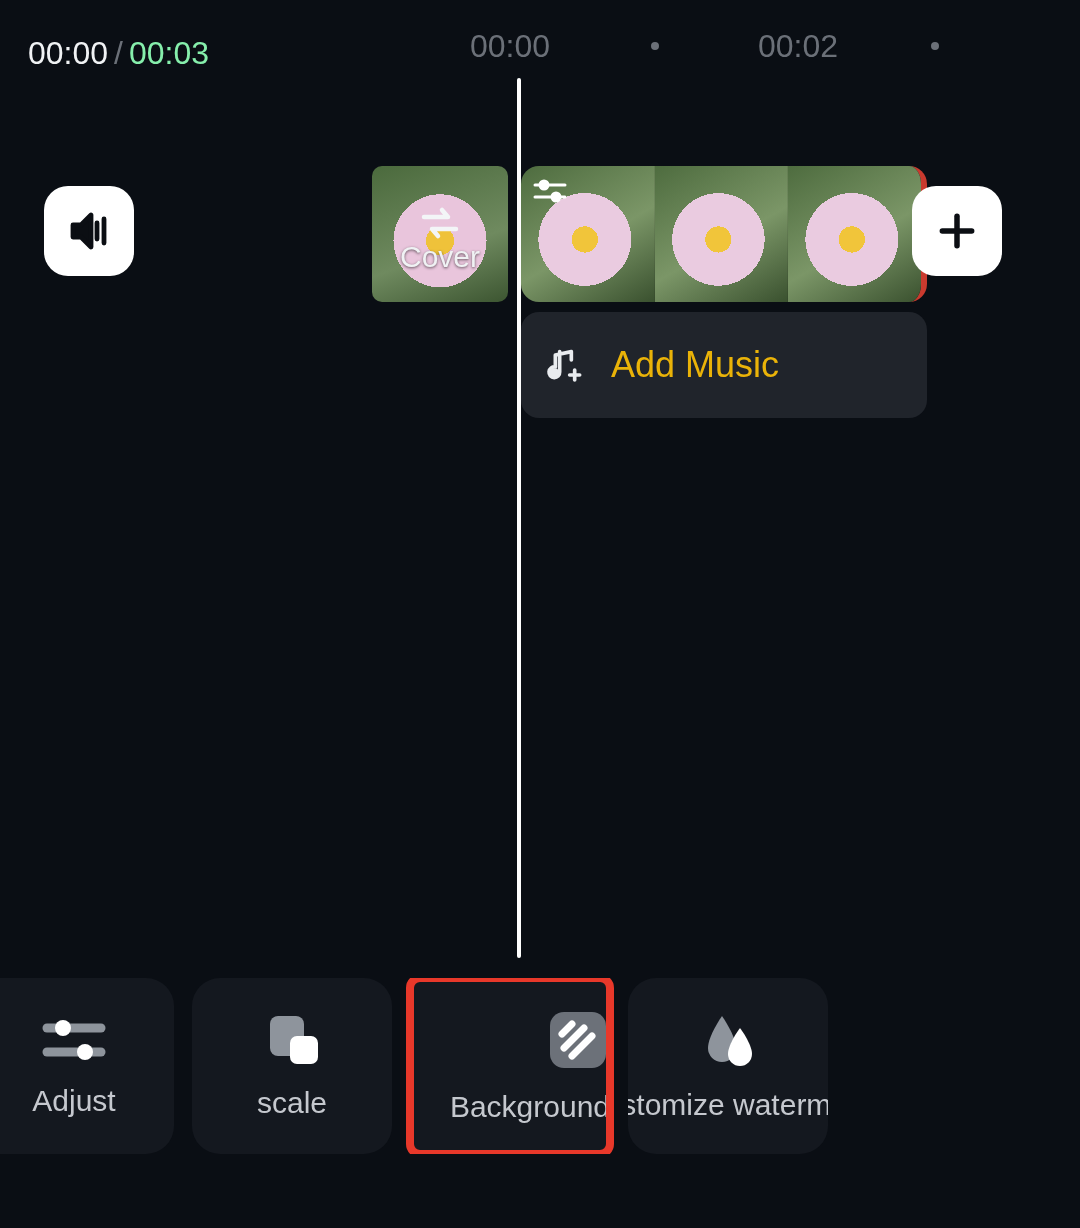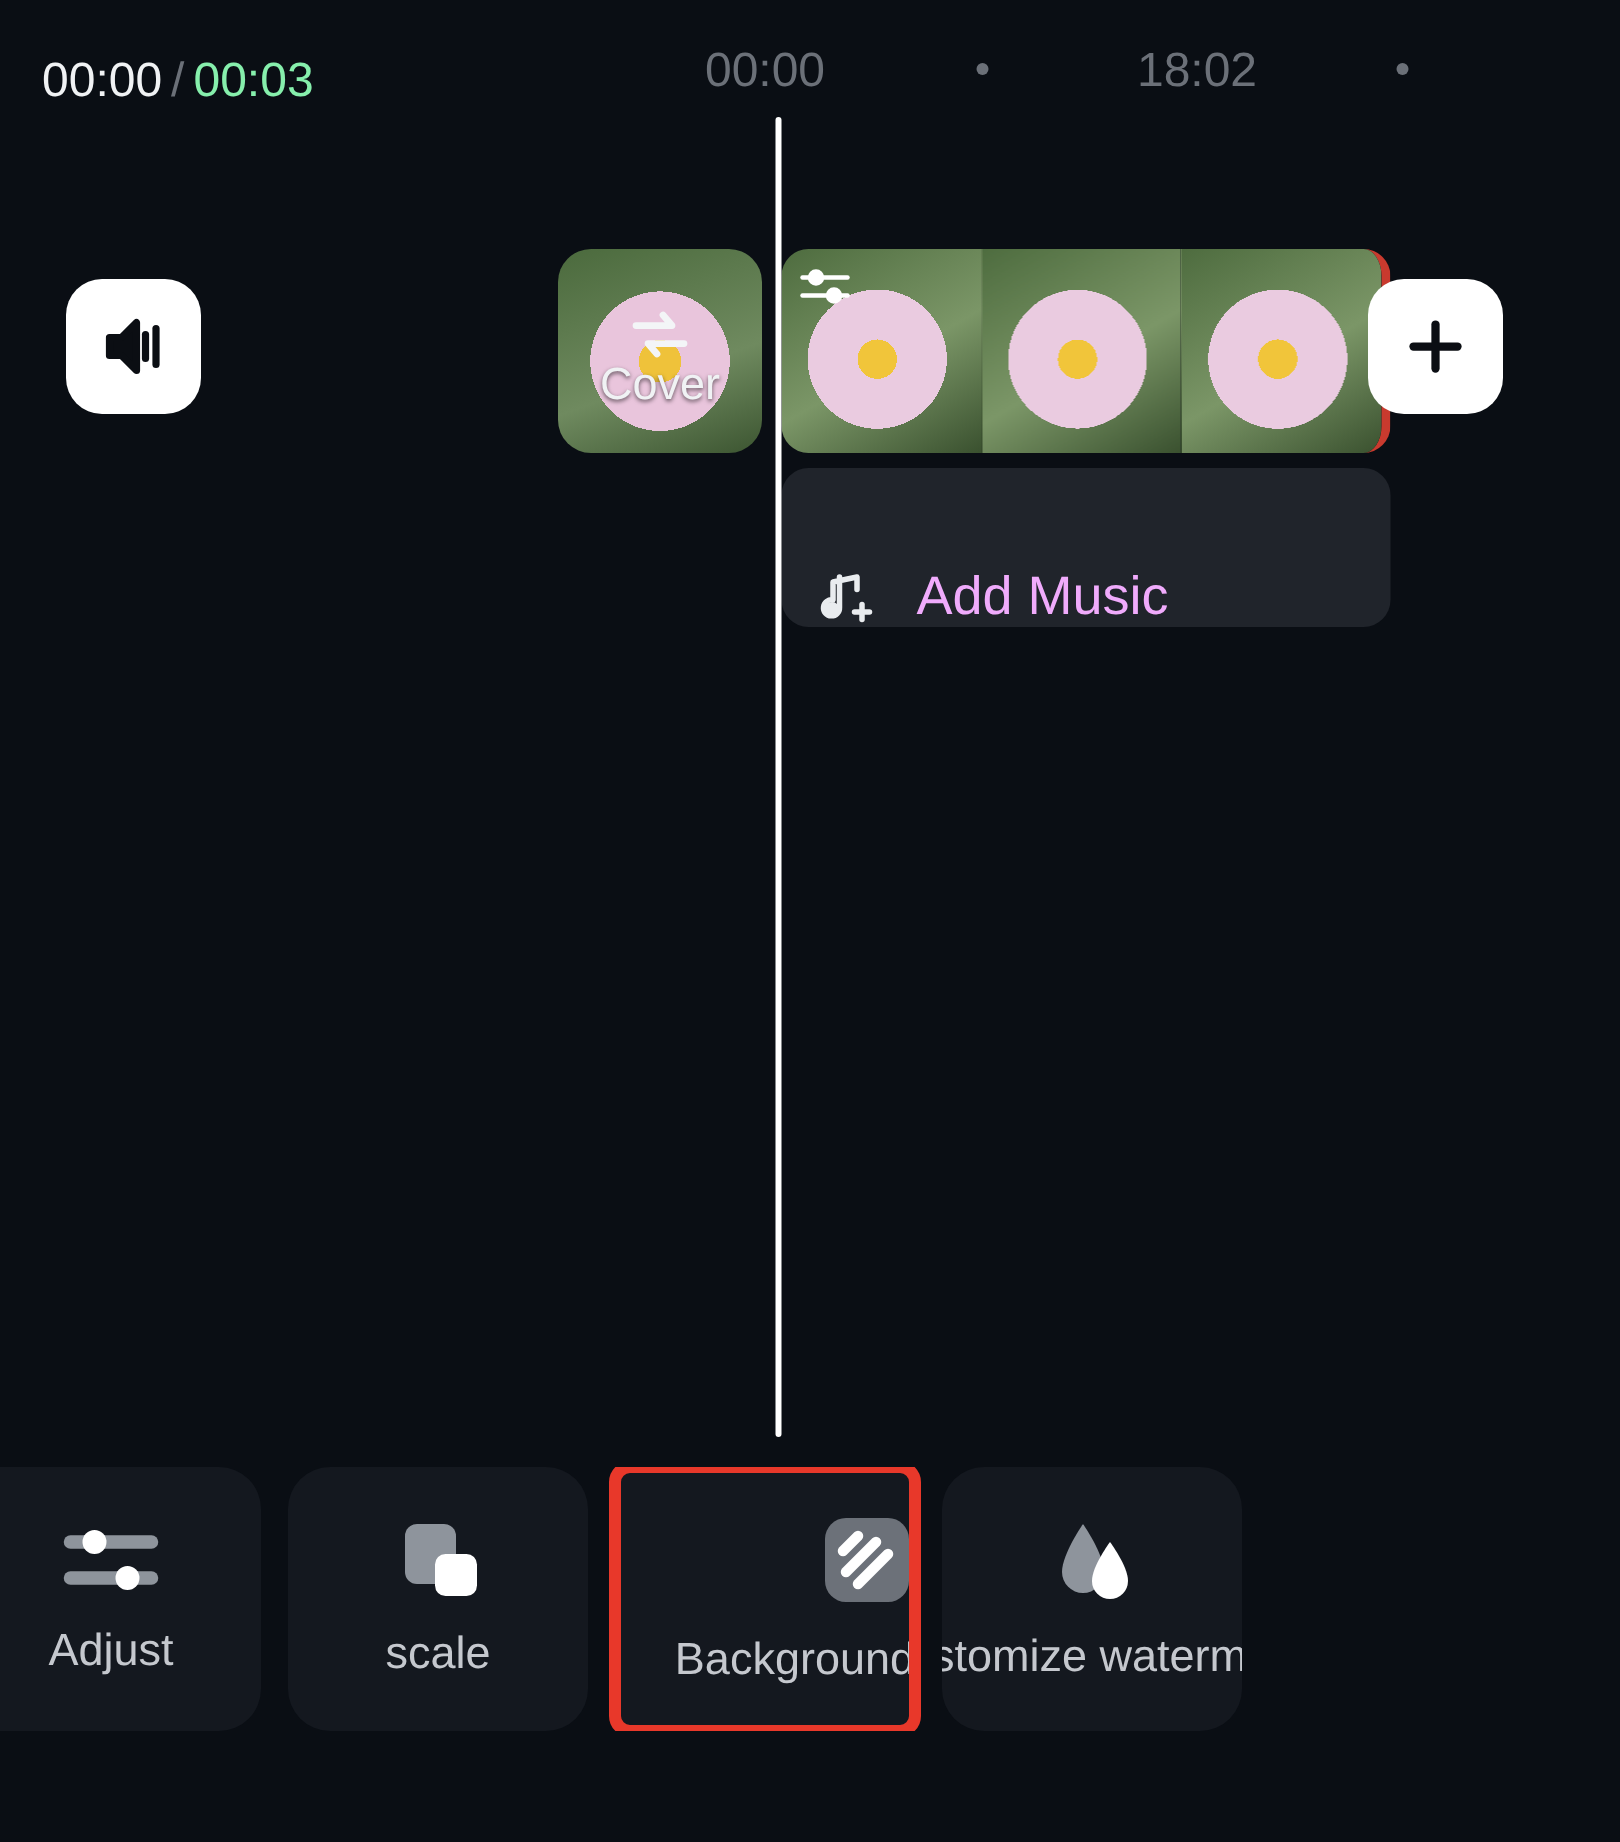--- a/index.html
+++ b/index.html
@@ -74,21 +74,21 @@
     display: flex; align-items: center; justify-content: center;
   }
 
   
   .cover-thumb {
     position: absolute;
     top: 166px;
     left: 372px;
     width: 136px;
     height: 136px;
-    border-radius: 22px;
+    border-radius: 10px;
     background:
       radial-gradient(circle at 50% 55%, #efc23a 0 14%, #e9c5dc 14% 46%, transparent 46%),
       linear-gradient(160deg, #4b6a3d 0%, #6f8a5f 60%, #3c5531 100%);
     display: flex;
     flex-direction: column;
     align-items: center;
     justify-content: center;
     color: #f0f2f4;
     font-size: 30px;
     font-weight: 500;
@@ -139,24 +139,24 @@
   
   .music-bar {
     position: absolute;
     top: 312px;
     left: 521px;
     width: 406px;
     height: 106px;
     background: #20242b;
     border-radius: 18px;
     display: flex;
-    align-items: flex-end;
+    align-items: center;
     padding-left: 22px;
     gap: 28px;
-    color: #f0abfc;
+    color: #eab308;
     font-size: 36px;
   }
 
   
   .bottom-bar {
     position: absolute;
     left: 0;
     bottom: 74px;
     width: 100%;
     height: 176px;
@@ -198,21 +198,21 @@
 
 <div class="time-row">
   <span class="time-current">00:00</span>
   <span class="time-sep">/</span>
   <span class="time-total">00:03</span>
 </div>
 
 <div class="timeline-ticks">
   <span class="tick" style="left:510px">00:00</span>
   <span class="tick dot" style="left:655px"></span>
-  <span class="tick" style="left:798px">18:02</span>
+  <span class="tick" style="left:798px">00:02</span>
   <span class="tick dot" style="left:935px"></span>
 </div>
 
 <div class="playhead"></div>
 
 <div class="vol-btn">
   <span>
     <svg width="48" height="48" viewBox="0 0 24 24" fill="none" stroke="#0b0e13" stroke-width="2.4" stroke-linecap="round" stroke-linejoin="round">
       <polygon points="4,9 8,9 13,4 13,20 8,15 4,15" fill="#0b0e13"></polygon>
       <line x1="16" y1="8" x2="16" y2="16"></line>

